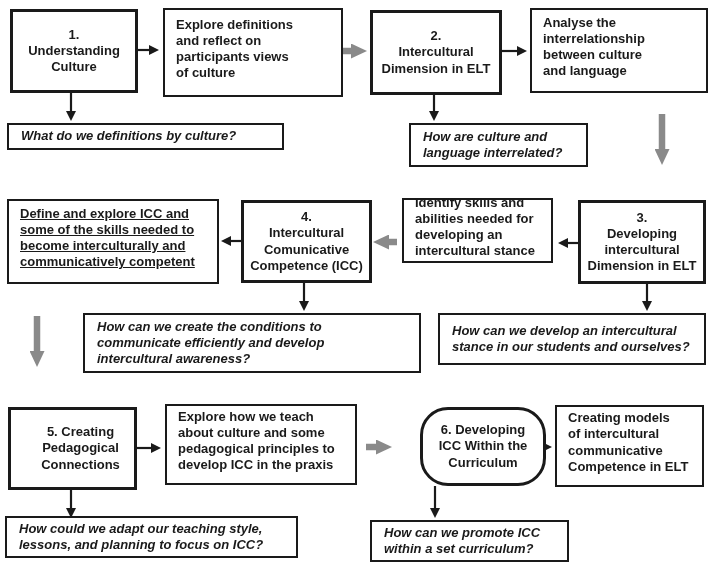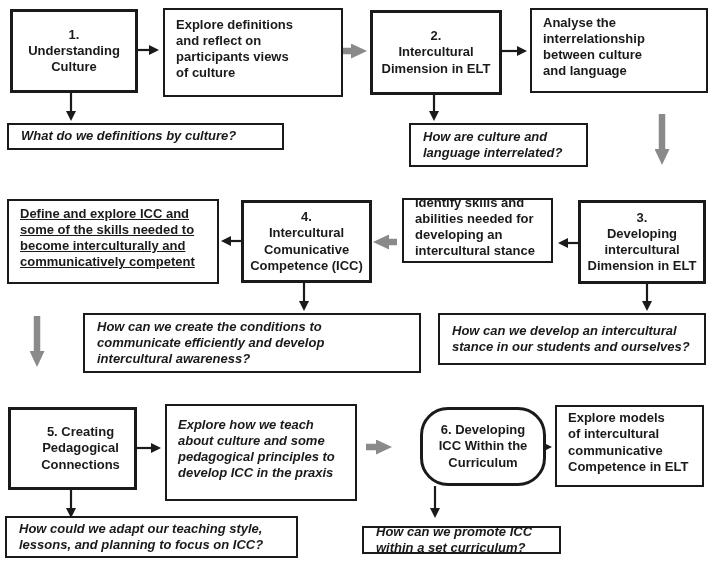--- a/index.html
+++ b/index.html
@@ -129,29 +129,29 @@
 Dimension in ELT</div>
   <div class="box question" style="left:83px;top:313px;width:338px;height:60px;">How can we create the conditions to
 communicate efficiently and develop
 intercultural awareness?</div>
   <div class="box question" style="left:438px;top:313px;width:268px;height:52px;">How can we develop an intercultural
 stance in our students and ourselves?</div>
 
   <div class="box step" style="left:8px;top:407px;width:129px;height:83px;padding-left:20px;">5. Creating
 Pedagogical
 Connections</div>
-  <div class="box activity" style="left:165px;top:404px;width:192px;height:97px;font-style:italic;">Explore how we teach
+  <div class="box activity" style="left:165px;top:404px;width:192px;height:81px;">Explore how we teach
 about culture and some
 pedagogical principles to
 develop ICC in the praxis</div>
   <div class="box step" style="left:420px;top:407px;width:126px;height:79px;border-radius:28px;">6. Developing
 ICC Within the
 Curriculum</div>
-  <div class="box activity" style="left:555px;top:405px;width:149px;height:82px;">Explore models
+  <div class="box activity" style="left:555px;top:405px;width:149px;height:82px;">Creating models
 of intercultural
 communicative
 Competence in ELT</div>
   <div class="box question" style="left:5px;top:516px;width:293px;height:42px;">How could we adapt our teaching style,
 lessons, and planning to focus on ICC?</div>
-  <div class="box question" style="left:362px;top:520px;width:199px;height:28px;margin-top:6px;">How can we promote ICC
+  <div class="box question" style="left:370px;top:520px;width:199px;height:42px;">How can we promote ICC
 within a set curriculum?</div>
 
 </div>
 
 </body></html>

